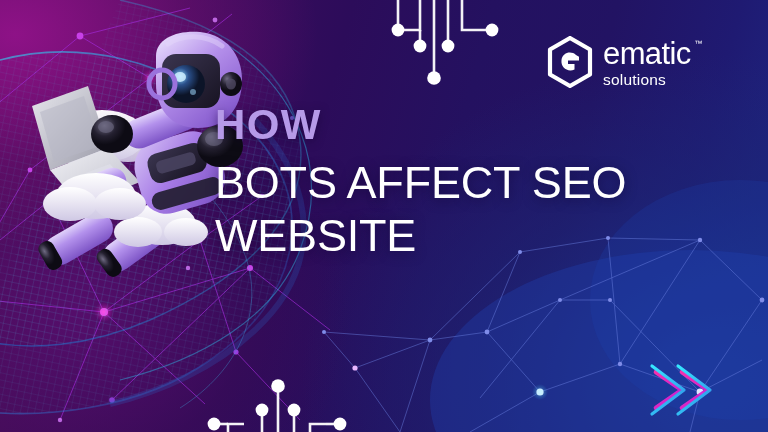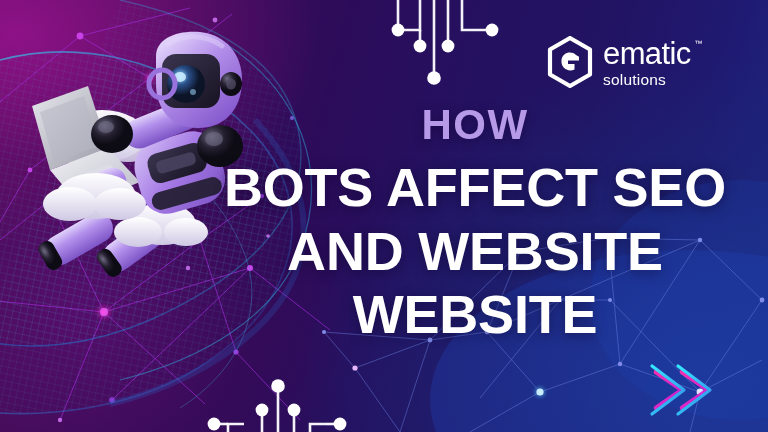--- a/index.html
+++ b/index.html
@@ -36,29 +36,29 @@
     right:-11px; top:2px; font-weight:400;
   }
   #logo-solutions {
     font-size:15.5px; color:#ffffff; letter-spacing:0.2px;
     margin-top:3px; font-weight:400;
   }
 
   
   #headline {
     position:absolute; right:33px; top:104px;
-    text-align:center; width:520px;
+    text-align:left; width:520px;
   }
   #eyebrow {
     font-size:42px; font-weight:700; color:#b69ae8;
     letter-spacing:1.4px; line-height:1.02;
     text-shadow:0 2px 10px rgba(20,4,50,0.5);
   }
   .headline-line {
-    font-size:54px; font-weight:700; color:#ffffff;
+    font-size:45px; font-weight:400; color:#ffffff;
     letter-spacing:-0.2px; line-height:1.18;
     text-shadow:0 2px 12px rgba(14,6,46,0.55);
     white-space:nowrap;
   }
   #headline-lines { margin-top:9px; }
 
   
   #robot { position:absolute; left:10px; top:28px; width:270px; height:268px; }
   #robot svg { width:100%; height:100%; display:block; }
 </style>
@@ -381,18 +381,17 @@
         <span>ematic</span><span id="logo-tm">™</span>
       </div>
       <div id="logo-solutions">solutions</div>
     </div>
   </div>
 
   <div id="headline">
     <div id="eyebrow">HOW</div>
     <div id="headline-lines">
       <div class="headline-line">BOTS AFFECT SEO</div>
-      <div class="headline-line">AND WEBSITE</div>
       <div class="headline-line">WEBSITE</div>
     </div>
   </div>
 
 </div>
 
 </body></html>

